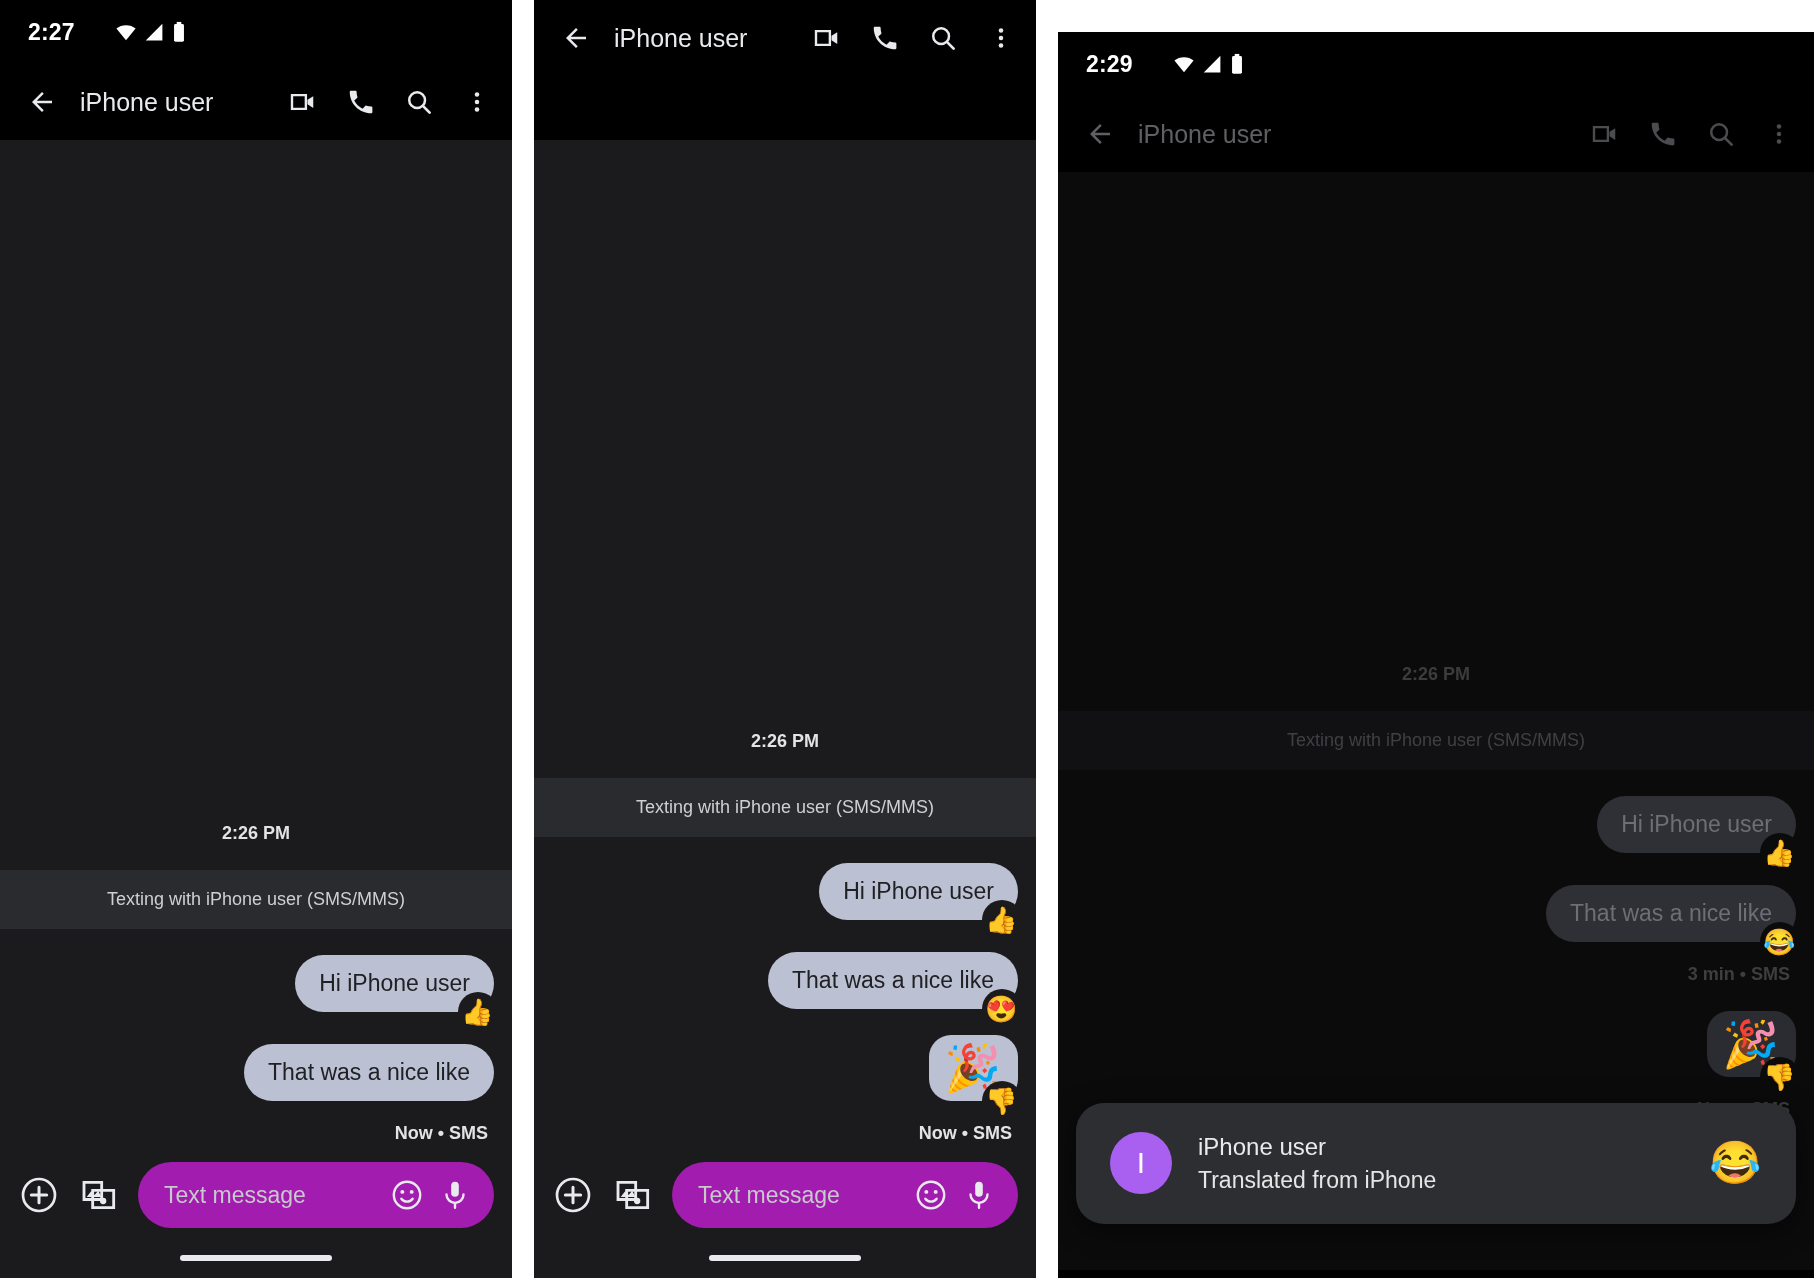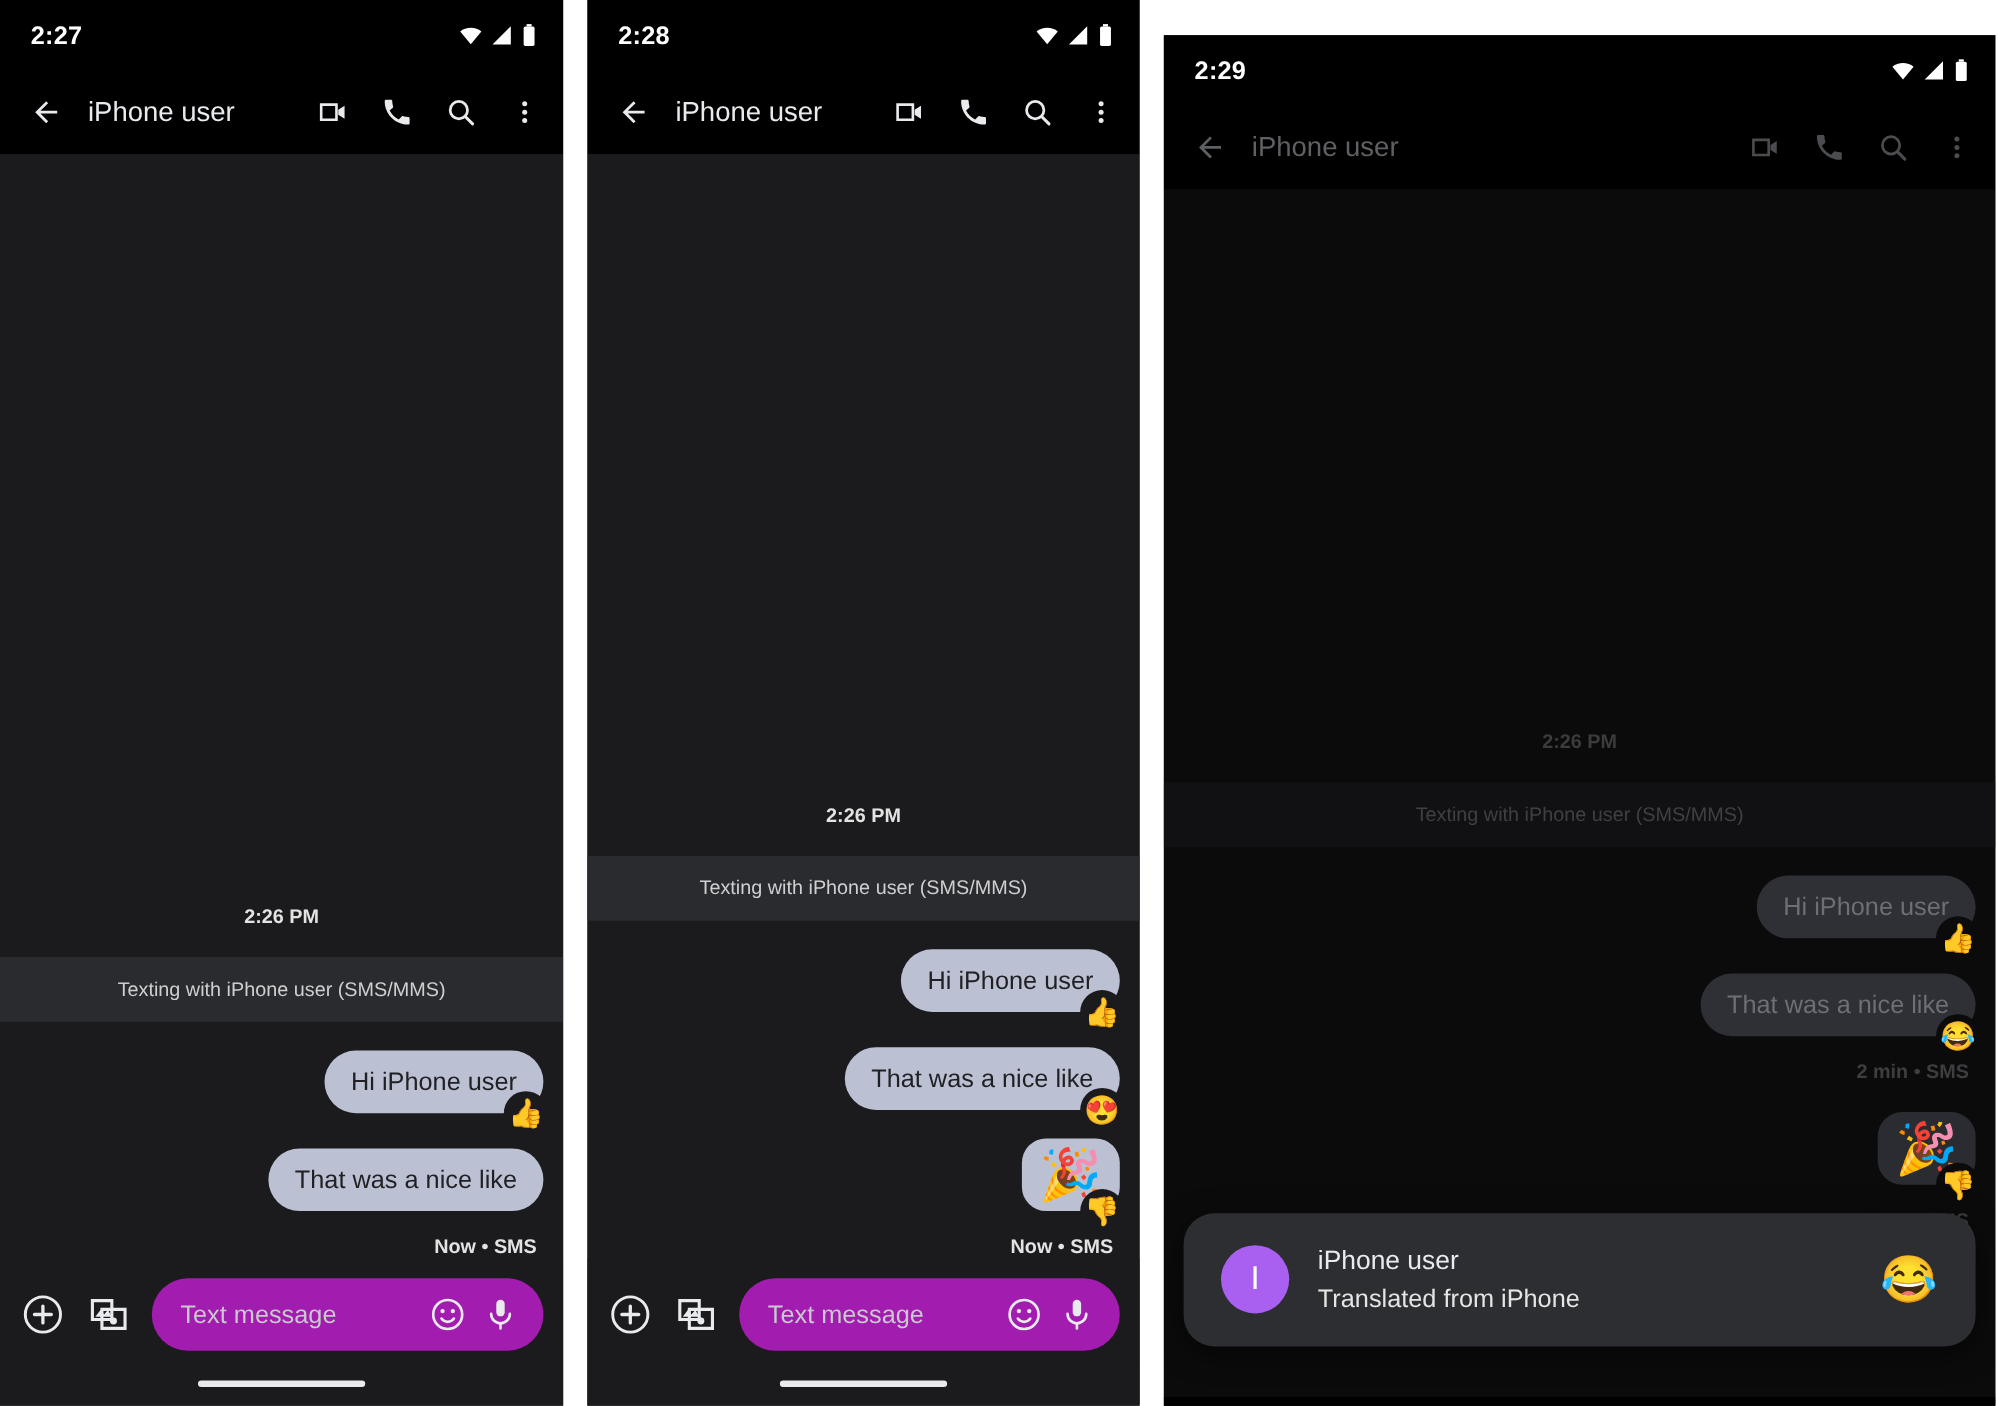--- a/index.html
+++ b/index.html
@@ -24,21 +24,20 @@
   }
   .p1 { width: 512px; }
   .gap { width: 22px; background: #ffffff; flex: 0 0 auto; }
   .p2 { width: 502px; }
   .p3 { width: 756px; margin-top: 32px; }
 
   
   .statusbar {
     height: 64px;
     display: flex; align-items: center;
-    justify-content: space-between;
     padding: 0 24px 0 28px;
     background: #000;
     gap: 40px;
   }
   .clock {
     color: #ffffff; font-size: 23px; font-weight: bold;
     letter-spacing: 0.2px;
   }
   .sysicons { display: flex; align-items: center; gap: 7px; }
   .ic-wifi { width: 22px; height: 22px; }
@@ -318,35 +317,20 @@
       </div>
       <div class="navbar">
           <div class="navpill"></div>
         </div>
     </div>
   </div>
 
   <div class="gap"></div>
 
   <div class="phone p2">
-    <div class="statusbar">
-      <span class="clock">2:28</span>
-      <span class="sysicons">
-        <svg class="ic-wifi" viewBox="0 0 24 24">
-            <path fill="#fff" d="M12 21 1.5 8.3C4.4 6 8 4.7 12 4.7s7.6 1.3 10.5 3.6L12 21z"></path>
-          </svg>
-        <svg class="ic-sig" viewBox="0 0 24 24">
-            <path fill="#fff" d="M2 21h19V2L2 21z"></path>
-          </svg>
-        <svg class="ic-bat" viewBox="0 0 14 24">
-            <rect x="4.5" y="1" width="5" height="2.4" fill="#fff"></rect>
-            <rect x="1.6" y="3.4" width="10.8" height="19.2" rx="1.6" fill="#fff"></rect>
-          </svg>
-      </span>
-    </div>
 
     <div class="appbar">
       <span class="backbtn">
         <svg width="30" height="30" viewBox="0 0 24 24">
             <path fill="#e8eaed" d="M20 11H7.8l5.6-5.6L12 4l-8 8 8 8 1.4-1.4L7.8 13H20v-2z"></path>
           </svg>
       </span>
       <span class="title">iPhone user</span>
       <span class="actions">
         <span class="act">
@@ -506,21 +490,21 @@
             <span class="reaction">👍</span>
           </div>
         </div>
         <div class="spacer-md"></div>
         <div class="row">
           <div class="bubble">
             <span>That was a nice like</span>
             <span class="reaction">😂</span>
           </div>
         </div>
-        <div class="meta">2 min • SMS</div>
+        <div class="meta">3 min • SMS</div>
         <div class="spacer-sm"></div>
         <div class="row">
           <div class="bubble emoji">
             <span>🎉</span>
             <span class="reaction">👎</span>
           </div>
         </div>
         <div class="meta">Now • SMS</div>
         <div style="height:150px"></div>
       </div>

